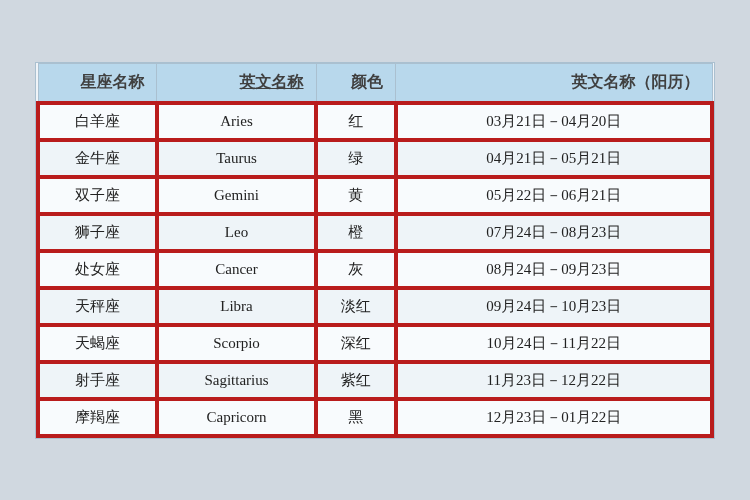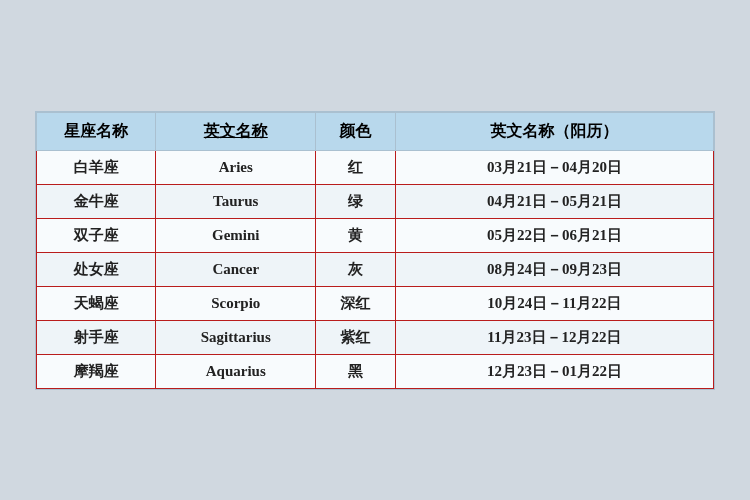--- a/index.html
+++ b/index.html
@@ -29,41 +29,40 @@
       border-collapse: collapse;
     }
 
     thead tr {
       background-color: #b8d8ec;
     }
 
     thead th {
       border: 1px solid #aac0d0;
       padding: 8px 12px;
-      text-align: center;
+      text-align: right;
       font-size: 16px;
       font-weight: bold;
-      color: #000000;
+      color: #404040;
     }
 
     tbody tr {
       background-color: #f8fbfd;
     }
 
     tbody tr:nth-child(even) {
       background-color: #eef4f8;
     }
 
     tbody td {
-      border: 1px solid #b91c1c;
+      border: 4px solid #b91c1c;
       padding: 7px 12px;
       text-align: center;
       font-size: 15px;
       color: #222;
-      font-weight: bold;
     }
 
     .col-chinese { width: 120px; }
     .col-english { width: 160px; text-decoration: underline; }
     .col-color   { width: 80px; }
     .col-date    { width: 320px; }
   </style>
 </head>
 <body>
 
@@ -90,38 +89,50 @@
           <td>绿</td>
           <td>04月21日－05月21日</td>
         </tr>
         <tr>
           <td>双子座</td>
           <td>Gemini</td>
           <td>黄</td>
           <td>05月22日－06月21日</td>
         </tr>
         <tr>
+          <td>狮子座</td>
+          <td>Leo</td>
+          <td>橙</td>
+          <td>07月24日－08月23日</td>
+        </tr>
+        <tr>
           <td>处女座</td>
           <td>Cancer</td>
           <td>灰</td>
           <td>08月24日－09月23日</td>
+        </tr>
+        <tr>
+          <td>天秤座</td>
+          <td>Libra</td>
+          <td>淡红</td>
+          <td>09月24日－10月23日</td>
         </tr>
         <tr>
           <td>天蝎座</td>
           <td>Scorpio</td>
           <td>深红</td>
           <td>10月24日－11月22日</td>
         </tr>
         <tr>
           <td>射手座</td>
           <td>Sagittarius</td>
           <td>紫红</td>
           <td>11月23日－12月22日</td>
         </tr>
         <tr>
           <td>摩羯座</td>
-          <td>Aquarius</td>
+          <td>Capricorn</td>
           <td>黑</td>
           <td>12月23日－01月22日</td>
         </tr>
       </tbody>
   </table>
 </div>
 
 </body></html>

